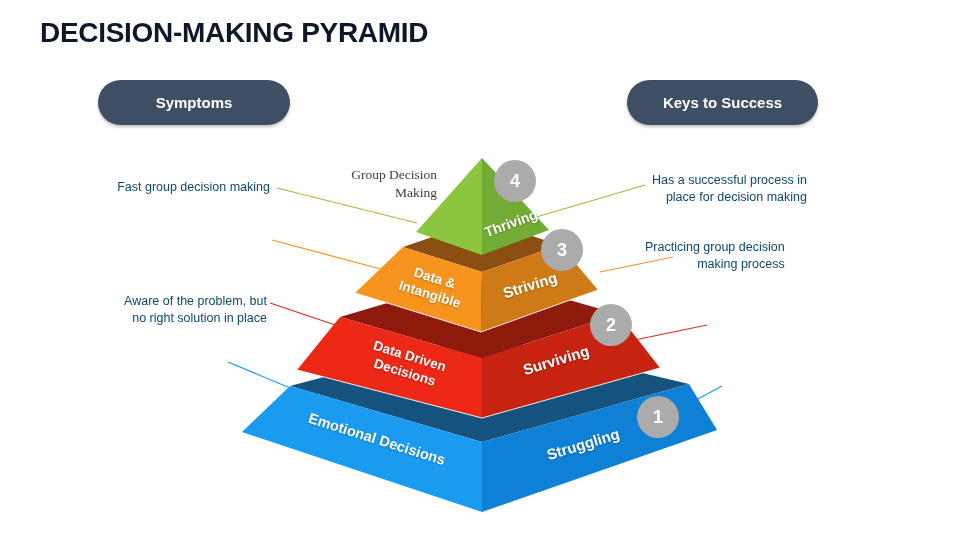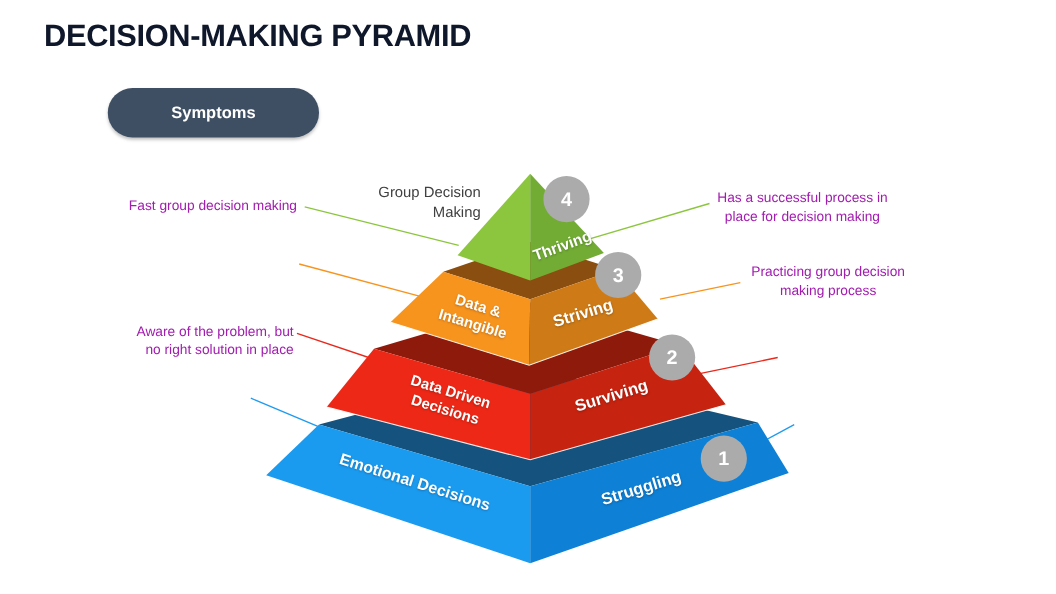--- a/index.html
+++ b/index.html
@@ -14,45 +14,48 @@
   .pill{
     position:absolute;top:80px;height:45px;border-radius:23px;background:#3E4E63;
     display:flex;align-items:center;justify-content:center;
     color:#ffffff;font-size:15px;font-weight:bold;
     box-shadow:0 2px 3px rgba(0,0,0,0.25);
   }
   .pill-left{left:98px;width:192px;}
   .pill-right{left:627px;width:191px;}
   svg.pyr{position:absolute;left:0;top:0;width:960px;height:540px;}
   .side-label{
-    position:absolute;color:#a21caf;font-size:12.5px;line-height:16.5px;
+    position:absolute;color:#0c4a6e;font-size:12.5px;line-height:16.5px;
     white-space:pre-line;
   }
   .side-label.lft{text-align:right;}
-  .side-label.rgt{text-align:center;}
+  .side-label.rgt{text-align:right;}
   .apex-label{
     position:absolute;right:523px;top:166px;text-align:right;
-    color:#404040;font-size:13.5px;line-height:17.5px;white-space:pre-line;
+    color:#404040;font-size:13.5px;line-height:17.5px;white-space:pre-line;font-family:Liberation Serif, serif;
   }
   .face-label{
     position:absolute;color:#ffffff;font-weight:bold;text-align:center;
     white-space:pre-line;text-shadow:0 1px 2px rgba(0,0,0,0.25);
     transform:translate(-50%,-50%) rotate(var(--r));
   }
   .badge-num{font-size:18px;font-weight:bold;fill:#ffffff;}
 </style>
 </head>
 <body>
 
 <div class="slide">
 
   <div class="title">DECISION-MAKING PYRAMID</div>
 
   <div class="pill pill-left">
     <span>Symptoms</span>
+  </div>
+  <div class="pill pill-right">
+    <span>Keys to Success</span>
   </div>
 
   <svg class="pyr" viewBox="0 0 960 540">
 
     <line x1="277" y1="188" x2="417" y2="223" stroke-width="1.2" stroke="#8CC63F"></line>
     <line x1="533" y1="218" x2="645" y2="185" stroke-width="1.2" stroke="#8CC63F"></line>
     <line x1="272" y1="240" x2="388" y2="271" stroke-width="1.2" stroke="#F7941E"></line>
     <line x1="600" y1="272" x2="673" y2="257" stroke-width="1.2" stroke="#F7941E"></line>
     <line x1="270" y1="303" x2="350" y2="330" stroke-width="1.2" stroke="#E8291C"></line>
     <line x1="625" y1="342" x2="707" y2="325" stroke-width="1.2" stroke="#E8291C"></line>
@@ -106,16 +109,16 @@
 
   <div class="apex-label">Group Decision
 Making</div>
 
   <div class="side-label lft" style="right:690px;top:179px;">Fast group decision making</div>
   <div class="side-label lft" style="right:693px;top:293px;margin-left:43px;">Aware of the problem, but
 no right solution in place</div>
 
   <div class="side-label rgt" style="left:652px;top:172px;">Has a successful process in
 place for decision making</div>
-  <div class="side-label rgt" style="left:683px;top:239px;">Practicing group decision
+  <div class="side-label rgt" style="left:645px;top:239px;">Practicing group decision
 making process</div>
 
 </div>
 
 </body></html>

